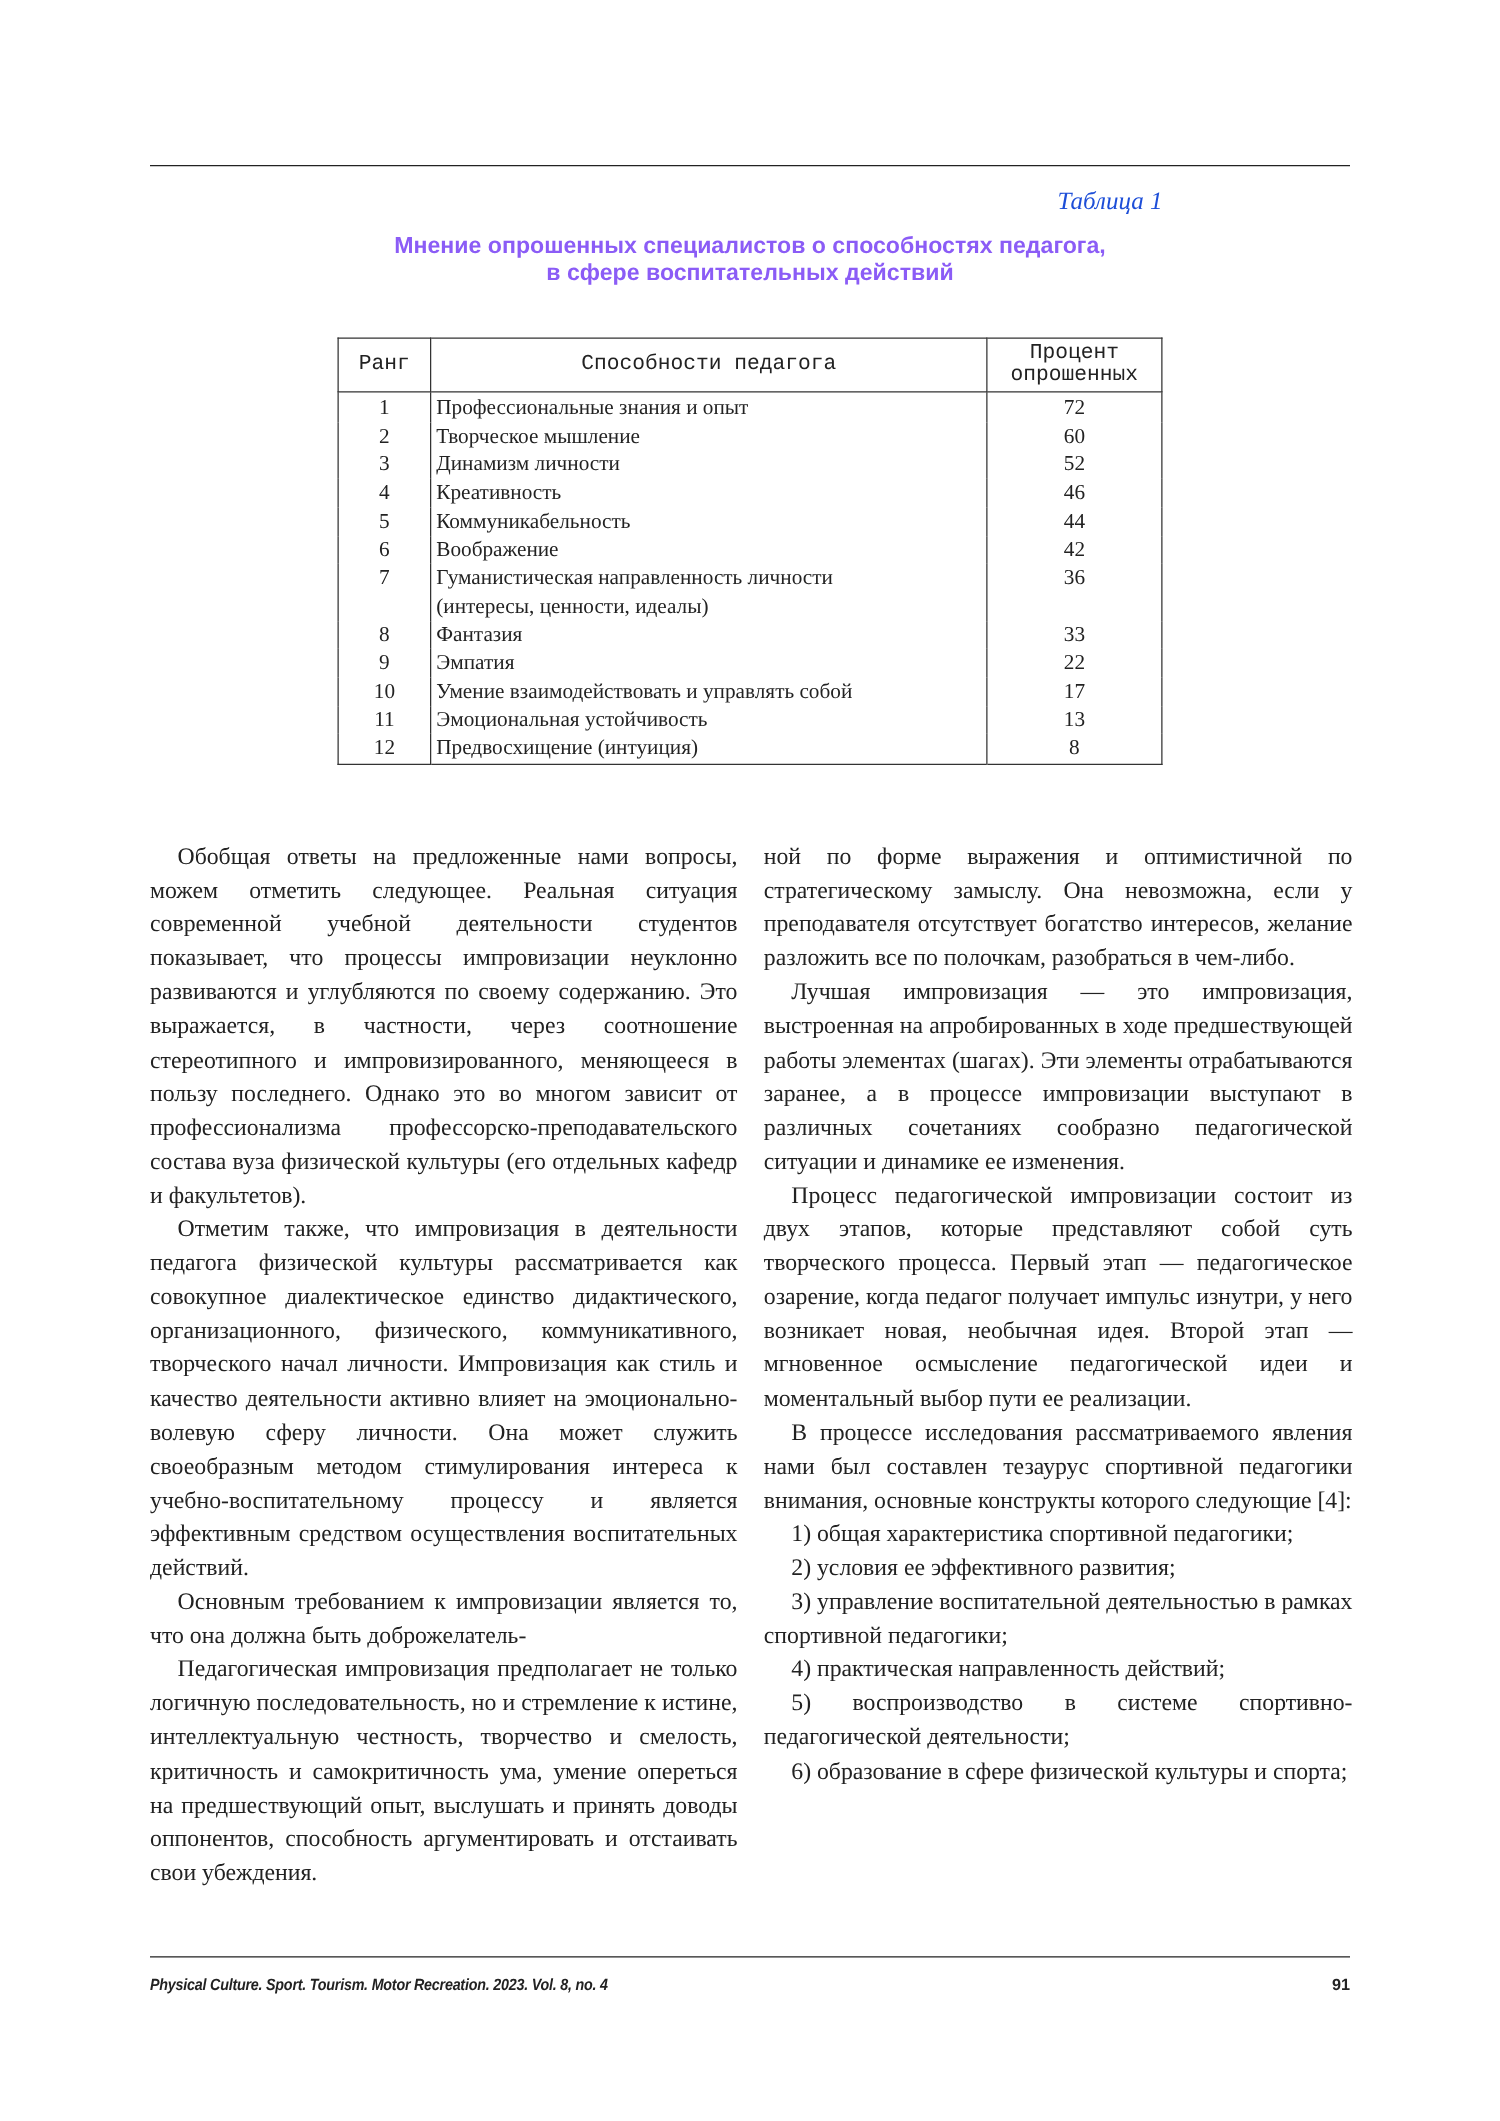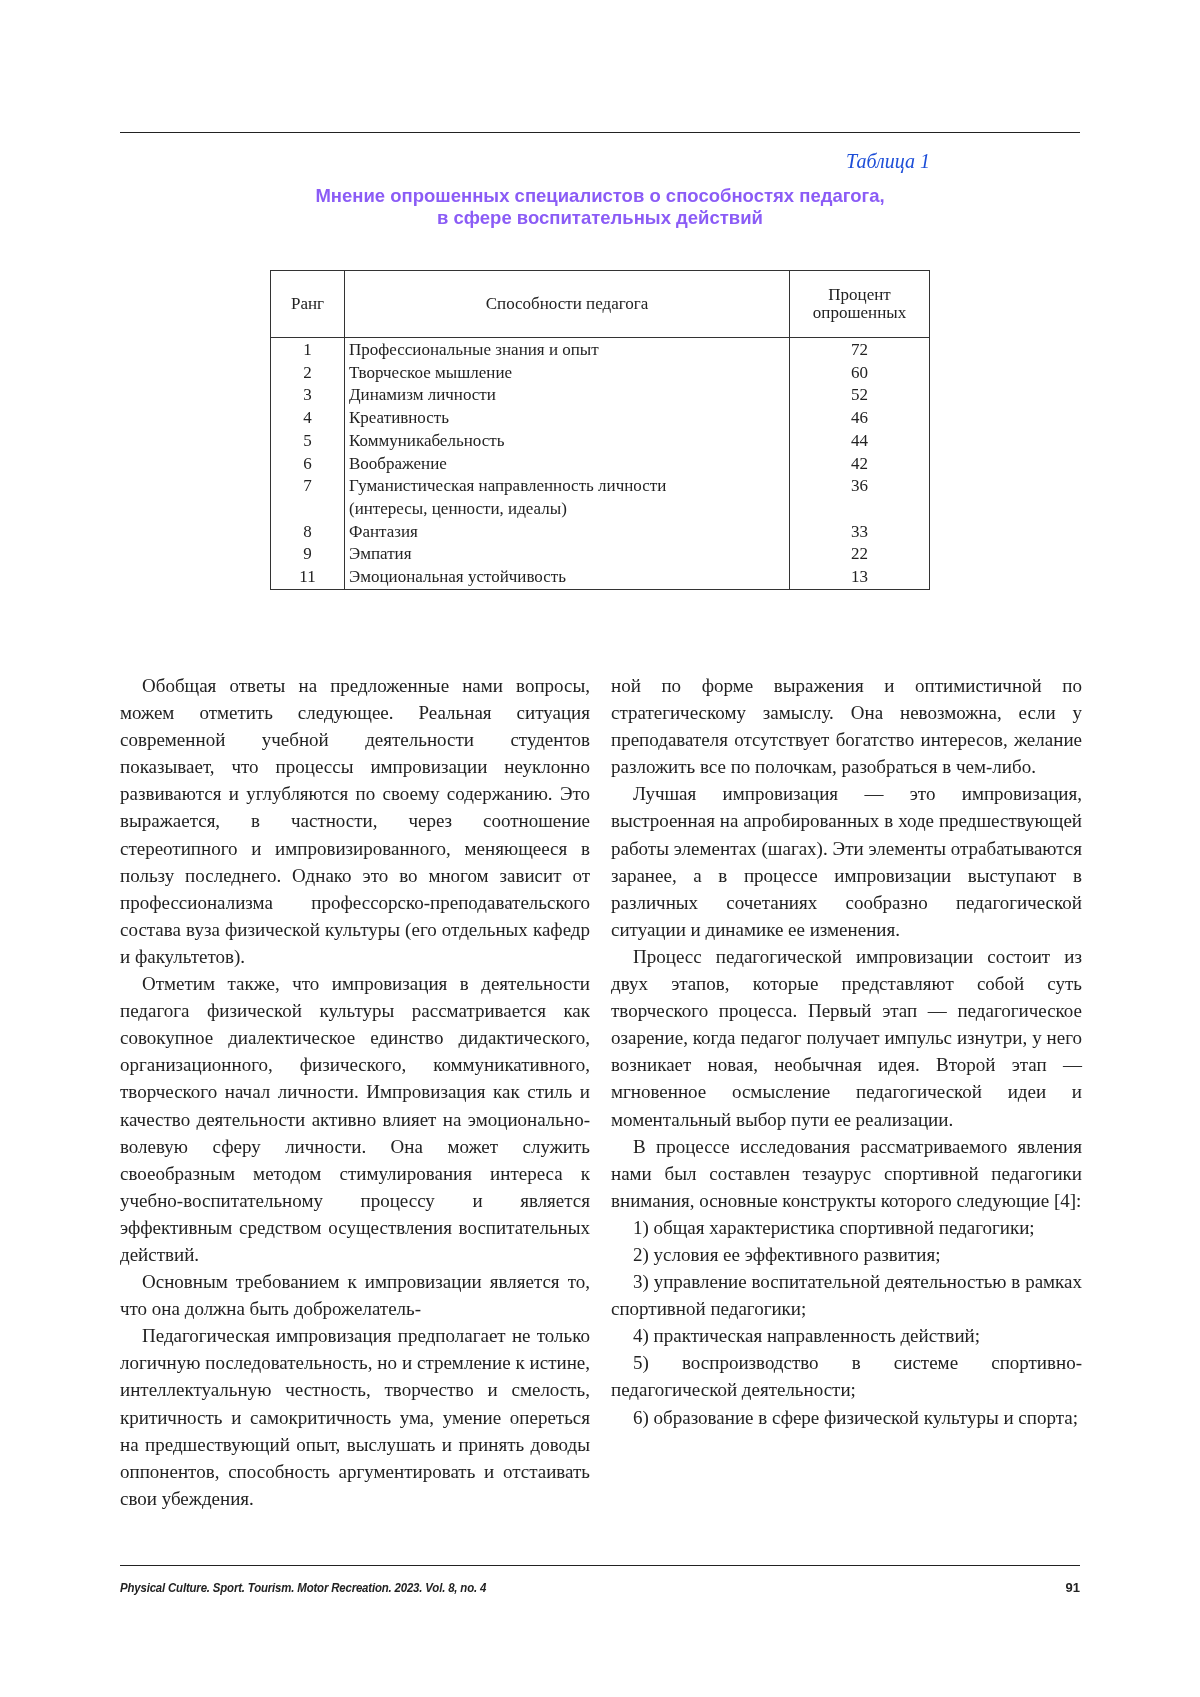--- a/index.html
+++ b/index.html
@@ -23,21 +23,21 @@
     line-height: 22px; color: #8b5cf6;
   }
   .table-title div { white-space: nowrap; }
 
   table.data {
     position: absolute; left: 270px; top: 270px; width: 660px;
     border-collapse: collapse; font-family: "Liberation Serif", serif; font-size: 17px; color: #222;
     border: 1.3px solid #333;
   }
   table.data th {
-    font-weight: normal; border: 1.3px solid #333; height: 42px; padding: 12px; line-height: 18px;
+    font-weight: normal; border: 1.3px solid #333; height: 42px; padding: 0; line-height: 18px; font-family: Liberation Mono, monospace;
   }
   table.data td { padding: 0; line-height: 22.7px; vertical-align: top; }
   table.data td.c-rank { width: 73px; text-align: center; border-right: 1.3px solid #333; }
   table.data td.c-ability { width: 440px; padding-left: 4px; border-right: 1.3px solid #333; }
   table.data td.c-pct { text-align: center; }
   table.data tr.first td { padding-top: 1px; }
   table.data tr.last td { padding-bottom: 1px; }
 
   .col {
     position: absolute; top: 638px; width: 470px;
@@ -143,25 +143,39 @@
           <td class="c-pct">33</td>
         </tr>
         <tr>
           <td class="c-rank">9</td>
           <td class="c-ability">
             <div>Эмпатия</div>
           </td>
           <td class="c-pct">22</td>
         </tr>
         <tr>
+          <td class="c-rank">10</td>
+          <td class="c-ability">
+            <div>Умение взаимодействовать и управлять собой</div>
+          </td>
+          <td class="c-pct">17</td>
+        </tr>
+        <tr>
           <td class="c-rank">11</td>
           <td class="c-ability">
             <div>Эмоциональная устойчивость</div>
           </td>
           <td class="c-pct">13</td>
+        </tr>
+        <tr class="last">
+          <td class="c-rank">12</td>
+          <td class="c-ability">
+            <div>Предвосхищение (интуиция)</div>
+          </td>
+          <td class="c-pct">8</td>
         </tr>
       </tbody>
   </table>
 
   <div class="col left">
     <p>Обобщая ответы на предложенные нами вопросы, можем отметить следующее. Реальная ситуация современной учебной деятельности студентов показывает, что процессы импровизации неуклонно развиваются и углубляются по своему содержанию. Это выражается, в частности, через соотношение стереотипного и импровизированного, меняющееся в пользу последнего. Однако это во многом зависит от профессионализма профессорско-преподавательского состава вуза физической культуры (его отдельных кафедр и факультетов).</p>
     <p>Отметим также, что импровизация в деятельности педагога физической культуры рассматривается как совокупное диалектическое единство дидактического, организационного, физического, коммуникативного, творческого начал личности. Импровизация как стиль и качество деятельности активно влияет на эмоционально-волевую сферу личности. Она может служить своеобразным методом стимулирования интереса к учебно-воспитательному процессу и является эффективным средством осуществления воспитательных действий.</p>
     <p>Основным требованием к импровизации является то, что она должна быть доброжелатель-</p>
     <p>Педагогическая импровизация предполагает не только логичную последовательность, но и стремление к истине, интеллектуальную честность, творчество и смелость, критичность и самокритичность ума, умение опереться на предшествующий опыт, выслушать и принять доводы оппонентов, способность аргументировать и отстаивать свои убеждения.</p>
   </div>

